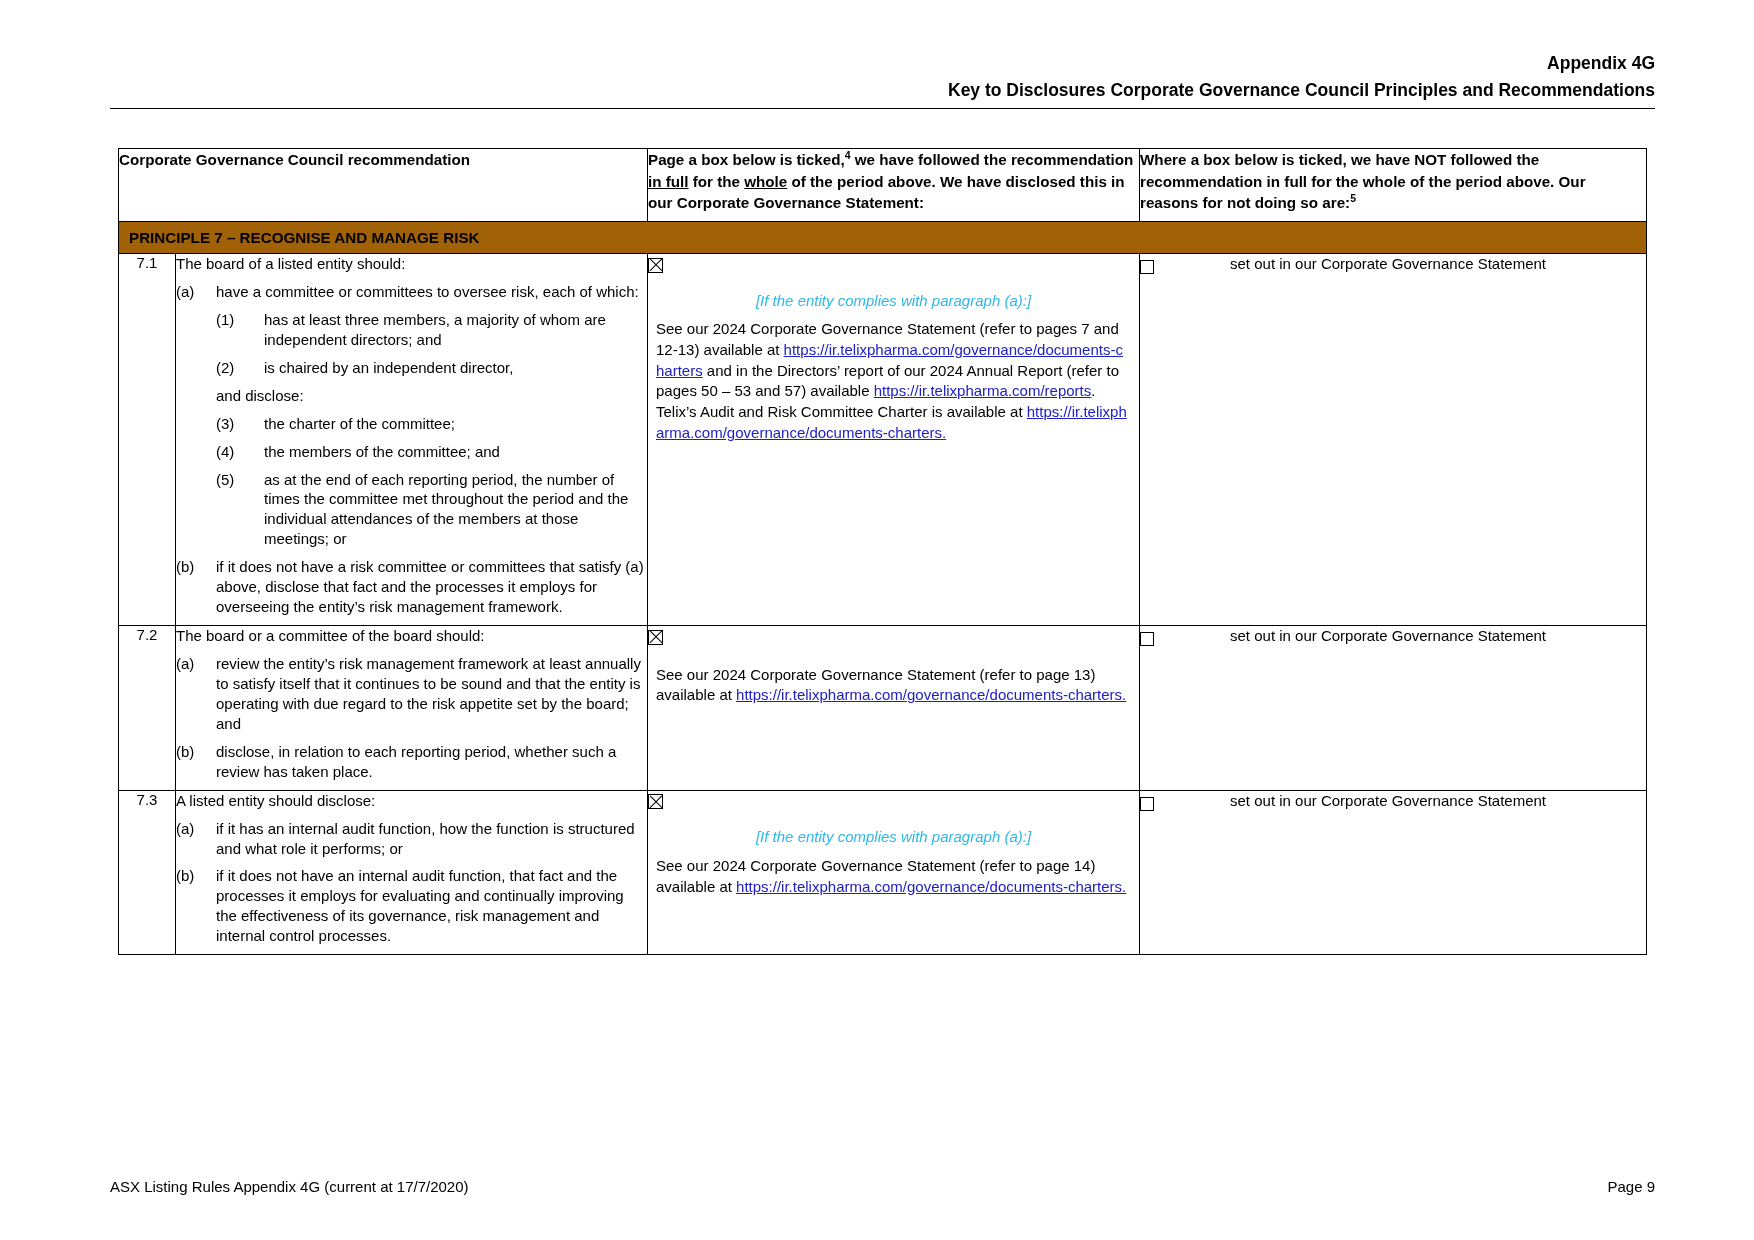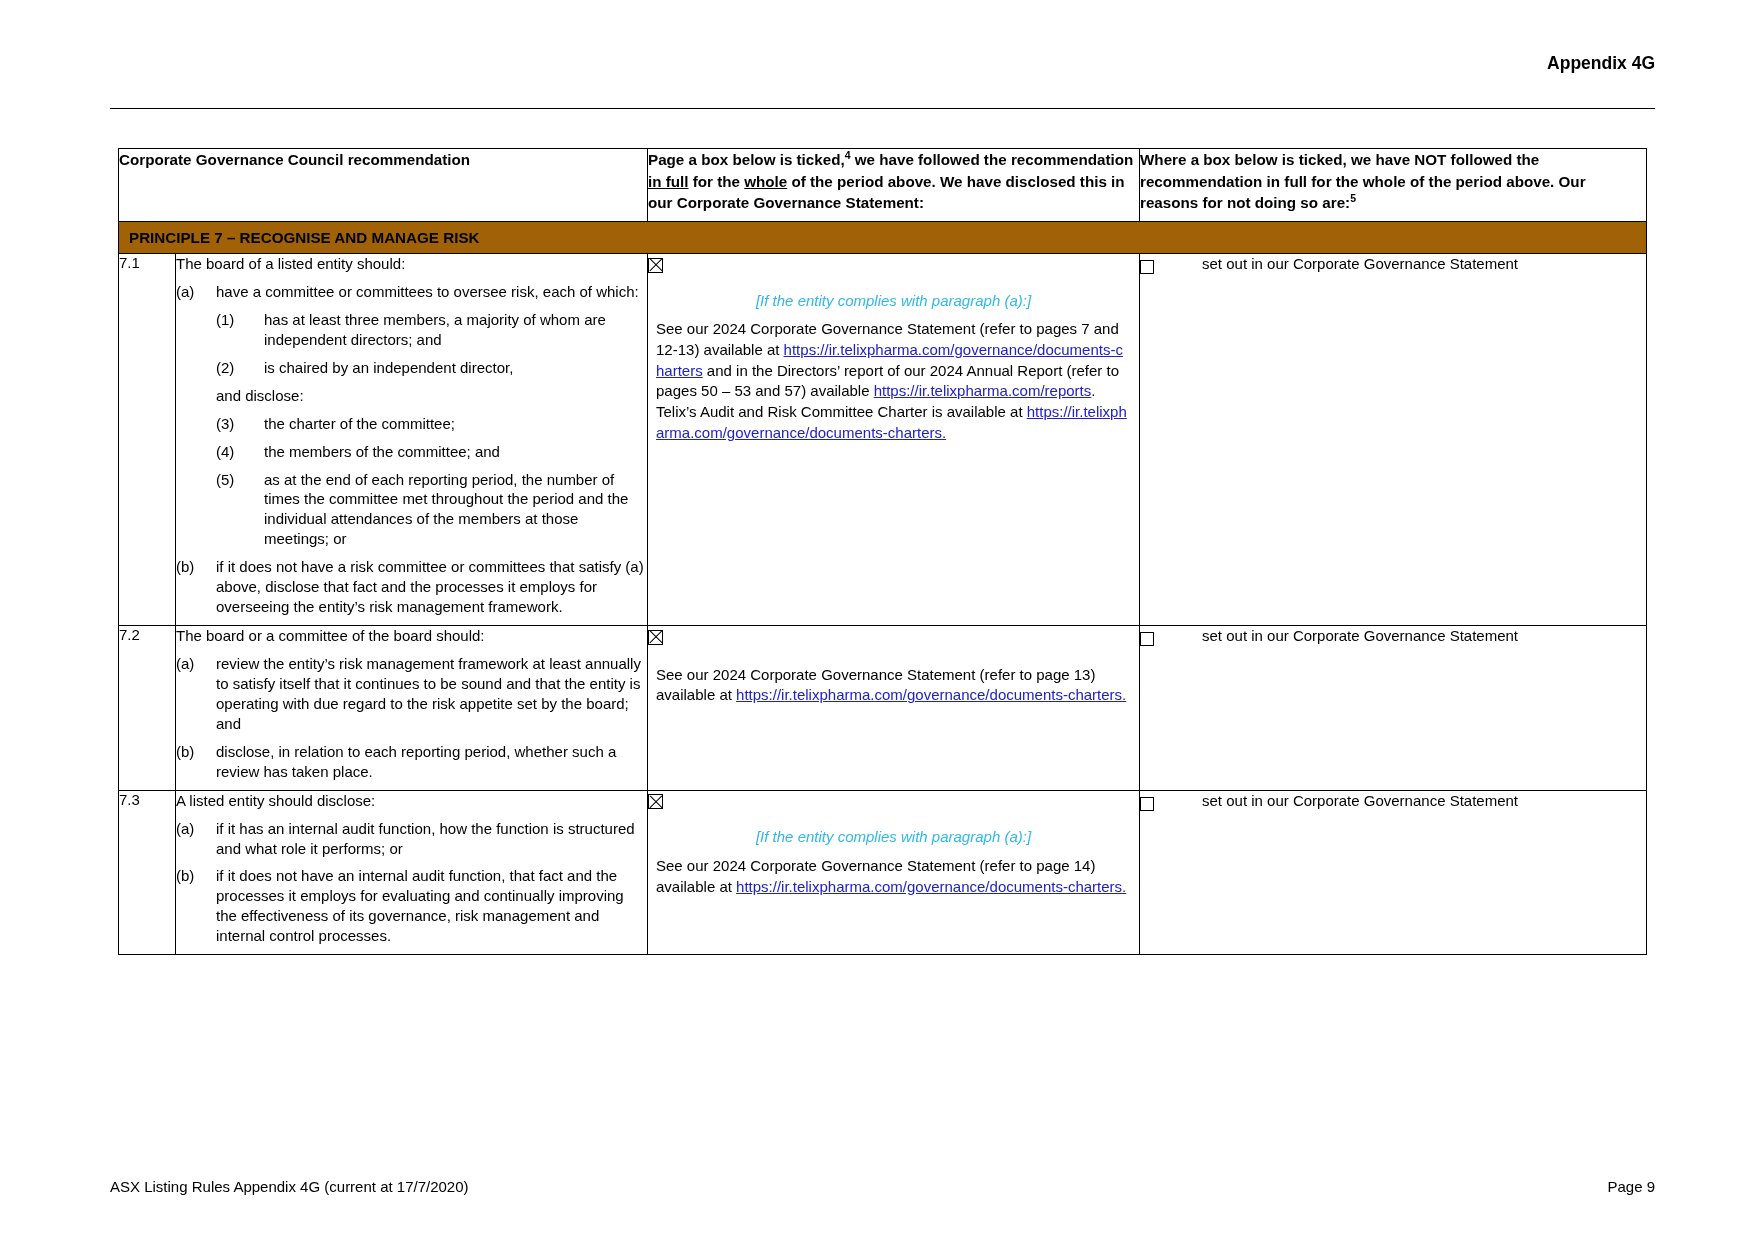--- a/index.html
+++ b/index.html
@@ -77,21 +77,21 @@
   .principle-row td {
     background: #a16207;
     font-weight: bold;
     font-size: 15.2px;
     padding: 7px 10px 7px 10px;
   }
 
   .num-cell {
     font-size: 15px;
     padding: 12px 0 0 10px;
-    text-align: left;
+    text-align: center;
   }
 
   .rec-cell {
     font-size: 15px;
     line-height: 1.33;
     padding: 12px 14px 14px 10px;
   }
   .rec-cell .lead { margin: 0 12px 8px 0; }
 
   .lvl1 {
@@ -147,21 +147,21 @@
 
   .cb-empty {
     display: inline-block;
     width: 14px;
     height: 14px;
     border: 1.4px solid #000;
     box-sizing: border-box;
     vertical-align: middle;
   }
 
-  .cb-row { display: flex; align-items: flex-start; }
+  .cb-row { display: flex; align-items: flex-start; gap: 28px; }
   .cb-row .cb-holder { flex: 0 0 62px; padding-top: 2px; }
   .cb-row .cb-label { flex: 1 1 auto; }
 
   .note-italic {
     color: #2fb8e8;
     font-style: italic;
     margin: 16px 0 7px 0;
     text-align: center;
   }
   .body-para { margin: 8px; }
@@ -185,20 +185,21 @@
     align-items: center;
   }
 </style>
 </head>
 <body>
 
 <div class="page">
 
   <div class="doc-header">
     <span class="hdr-line1">Appendix 4G</span>
+    <span class="hdr-line2">Key to Disclosures Corporate Governance Council Principles and Recommendations</span>
   </div>
   <div class="header-rule"></div>
 
   <table class="gov-table">
     <colgroup>
       <col class="col-num">
         <col class="col-rec">
         <col class="col-mid">
         <col class="col-right">
     </colgroup>

